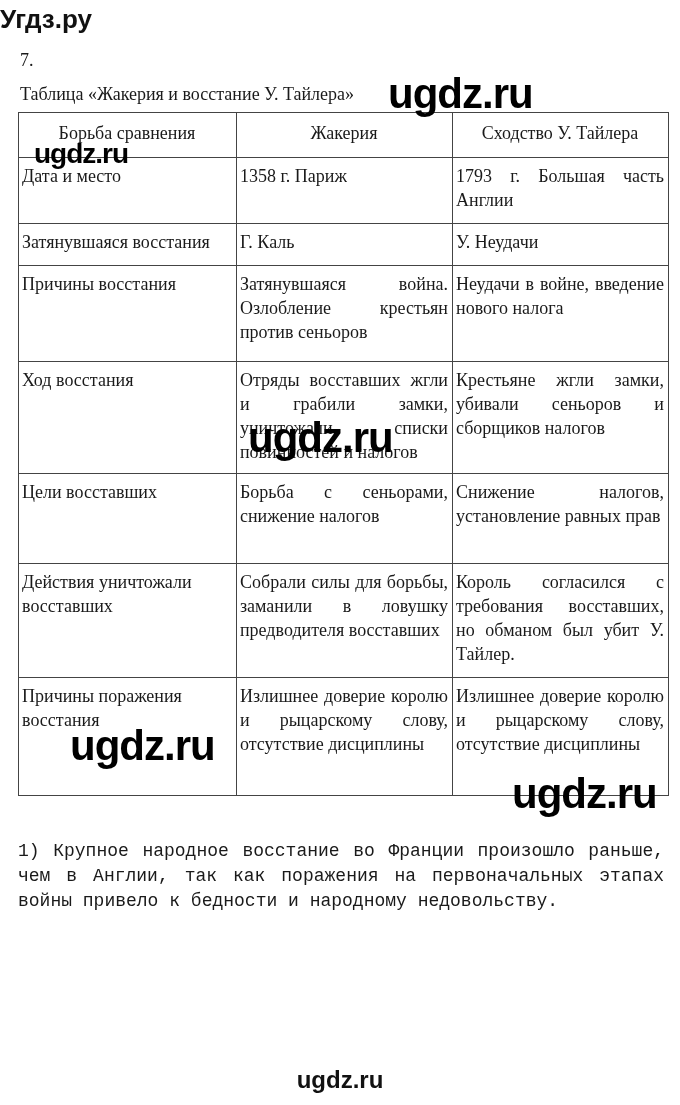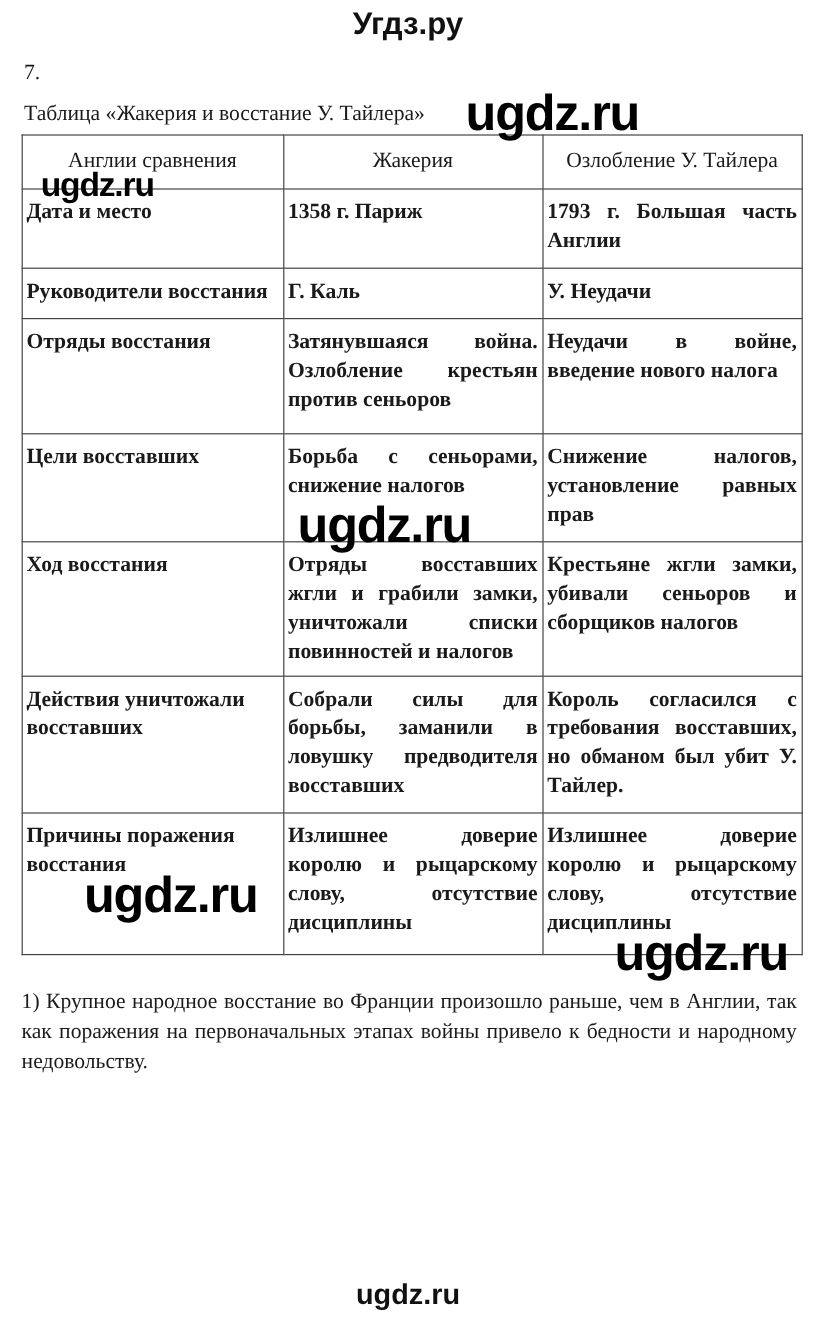--- a/index.html
+++ b/index.html
@@ -1,74 +1,74 @@
 <!DOCTYPE html>
 <html><head>
 <meta charset="utf-8">
 <style>
   html, body { margin: 0; padding: 0; background: #ffffff; }
   body { width: 680px; height: 1105px; position: relative; overflow: hidden;
          font-family: "Liberation Serif", serif; color: #1a1a1a; }
-  .site-title { position: absolute; top: 4px; left: 0; width: 680px; text-align: center;
+  .site-title { position: absolute; top: 4px; left: 0; width: 680px; 
          font-family: "Liberation Sans", sans-serif; font-weight: bold; font-size: 26px; color: #111; }
   .task-num { position: absolute; top: 50px; left: 20px; font-size: 18px; }
   .caption { position: absolute; top: 84px; left: 20px; font-size: 18px; }
   .wm { position: absolute; font-family: "Liberation Sans", sans-serif; font-weight: bold;
         color: #000; letter-spacing: -1px; }
   table.cmp { position: absolute; top: 112px; left: 18px; width: 651px; border-collapse: collapse;
               font-size: 18px; line-height: 24px; }
-  table.cmp td, table.cmp th { border: 1.5px solid #444; vertical-align: top; padding: 6px 4px 6px 3px; font-weight: bold; }
+  table.cmp td, table.cmp th { border: 1.5px solid #444; vertical-align: top; padding: 6px 4px 6px 3px; }
   table.cmp th { font-weight: normal; text-align: center; height: 30px; padding-top: 8px; }
   .c1 { width: 212px; } .c2 { width: 210px; } .c3 { width: 210px; }
   td.j { text-align: justify; text-align-last: left; }
   .paras { position: absolute; top: 822px; left: 18px; width: 646px; font-size: 18px; line-height: 25px; }
-  .paras p { margin: 0 0 9px 0; text-align: justify; }
+  .paras p { margin: 17px 0 9px 0; text-align: justify; font-family: Liberation Mono, monospace; }
   .footer { position: absolute; top: 1066px; left: 0; width: 680px; text-align: center;
             font-family: "Liberation Sans", sans-serif; font-weight: bold; font-size: 24px; color: #111; }
 </style>
 </head>
 <body>
 
 <div class="site-title">Угдз.ру</div>
 <div class="task-num">7.</div>
 <div class="caption">Таблица «Жакерия и восстание У. Тайлера»</div>
 
 <table class="cmp">
   <thead>
     <tr>
-      <th class="c1">Англии сравнения</th>
+      <th class="c1">Борьба сравнения</th>
       <th class="c2">Жакерия</th>
-      <th class="c3">Озлобление У. Тайлера</th>
+      <th class="c3">Сходство У. Тайлера</th>
     </tr>
   </thead>
   <tbody>
     <tr style="height:66px">
       <td>Дата и место</td>
       <td class="j">1358 г. Париж</td>
       <td class="j">1793 г. Большая часть Англии</td>
     </tr>
     <tr style="height:42px">
-      <td>Руководители восстания</td>
+      <td>Затянувшаяся восстания</td>
       <td class="j">Г. Каль</td>
       <td class="j">У. Неудачи</td>
     </tr>
     <tr style="height:96px">
-      <td>Отряды восстания</td>
+      <td>Причины восстания</td>
       <td class="j">Затянувшаяся война. Озлобление крестьян против сеньоров</td>
       <td class="j">Неудачи в войне, введение нового налога</td>
+    </tr>
+    <tr style="height:112px">
+      <td>Ход восстания</td>
+      <td class="j">Отряды восставших жгли и грабили замки, уничтожали списки повинностей и налогов</td>
+      <td class="j">Крестьяне жгли замки, убивали сеньоров и сборщиков налогов</td>
     </tr>
     <tr style="height:90px">
       <td>Цели восставших</td>
       <td class="j">Борьба с сеньорами, снижение налогов</td>
       <td class="j">Снижение налогов, установление равных прав</td>
-    </tr>
-    <tr style="height:112px">
-      <td>Ход восстания</td>
-      <td class="j">Отряды восставших жгли и грабили замки, уничтожали списки повинностей и налогов</td>
-      <td class="j">Крестьяне жгли замки, убивали сеньоров и сборщиков налогов</td>
     </tr>
     <tr style="height:114px">
       <td>Действия уничтожали восставших</td>
       <td class="j">Собрали силы для борьбы, заманили в ловушку предводителя восставших</td>
       <td class="j">Король согласился с требования восставших, но обманом был убит У. Тайлер.</td>
     </tr>
     <tr style="height:118px">
       <td>Причины поражения восстания</td>
       <td class="j">Излишнее доверие королю и рыцарскому слову, отсутствие дисциплины</td>
       <td class="j">Излишнее доверие королю и рыцарскому слову, отсутствие дисциплины</td>

